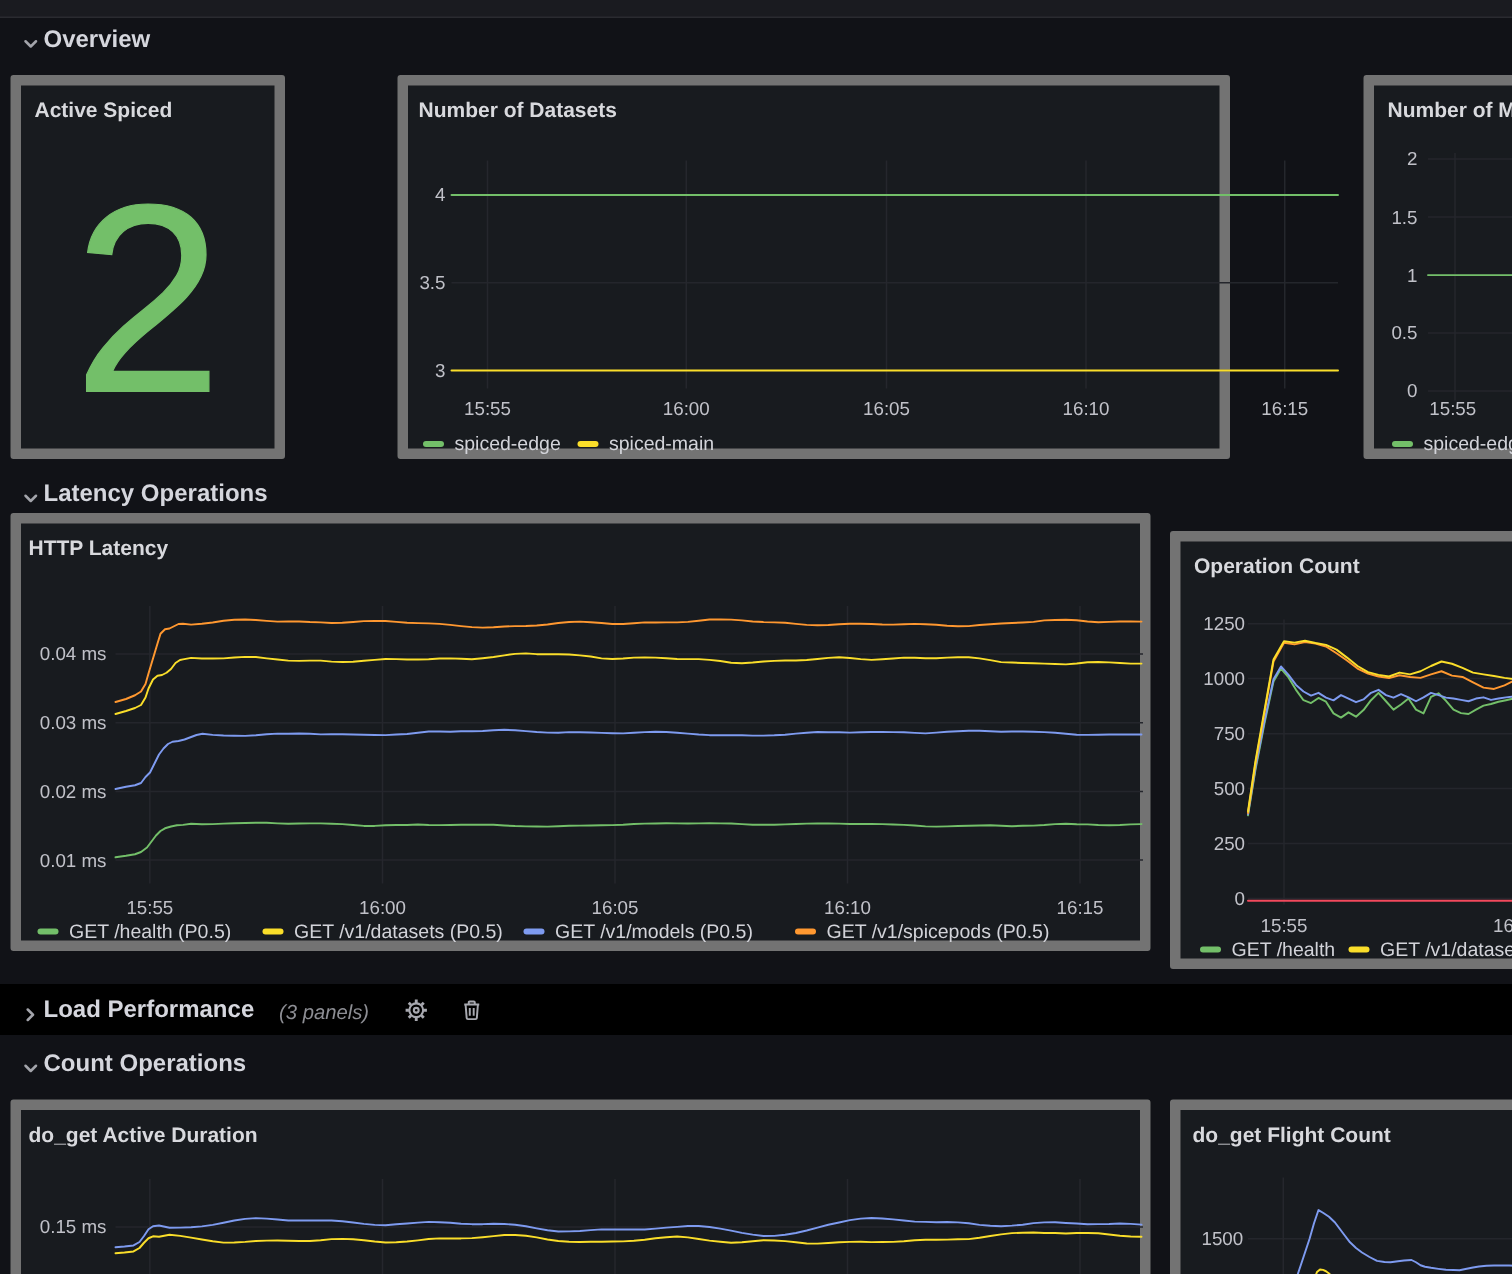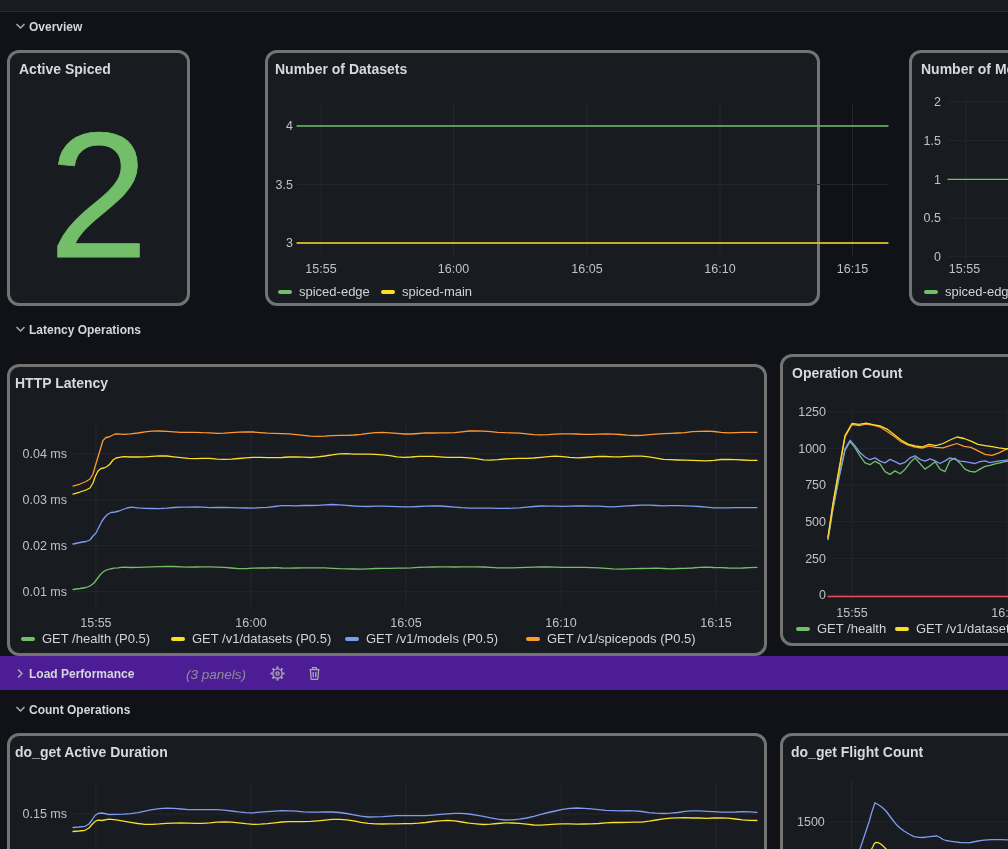--- a/index.html
+++ b/index.html
@@ -1,17 +1,17 @@
 <!DOCTYPE html>
 <html><head><meta charset="utf-8"><style>
 *{margin:0;padding:0;box-sizing:border-box}
 html,body{width:1008px;height:849px;overflow:hidden;background:#111217;font-family:"Liberation Sans",sans-serif}
-.panel{position:absolute;background:#181b1f;border:3px solid #737373;border-radius:12px}
+.panel{position:absolute;background:#181b1f;border:7px solid #737373;border-radius:2px}
 .ptitle{position:absolute;left:7px;top:8px;font-size:14px;font-weight:700;color:#d8d9dd;letter-spacing:0px}
-.rowhdr{position:absolute;display:flex;align-items:flex-start;height:16px;color:#d5d6dd;font-size:12px;font-weight:700;letter-spacing:0px}
+.rowhdr{position:absolute;display:flex;align-items:flex-end;height:16px;color:#d5d6dd;font-size:16px;font-weight:700;letter-spacing:0px}
 .rowhdr svg{margin-right:2px}
 .csvg{position:absolute;left:0;top:0}
 .li{position:absolute;display:flex;align-items:center;font-size:13px;color:#d2d3d9;white-space:nowrap}
 .li i{width:14px;height:4px;border-radius:2px;display:inline-block;margin-right:7px}
 </style></head><body>
 <div style="position:absolute;left:0;top:0;width:1008px;height:12px;background:#1a1b20;border-bottom:1px solid #2a2b30"></div>
 
 <div class="rowhdr" style="left:14px;top:20px">
     <svg width="13" height="13" viewBox="0 0 13 13">
       <polyline points="3,4.5 6.5,8 10,4.5" fill="none" stroke="#a3a4ab" stroke-width="1.7" stroke-linecap="round" stroke-linejoin="round"></polyline>
@@ -65,21 +65,21 @@
       <text x="52.5" y="219.7" text-anchor="middle" fill="#c0c1c8" font-size="12.5">15:55</text>
     </svg>
 <span class="li" style="left:12px;top:231px"><i style="background:#73BF69"></i>spiced-edge</span>
 </div>
 <div class="rowhdr" style="left:14px;top:323px">
     <svg width="13" height="13" viewBox="0 0 13 13">
       <polyline points="3,4.5 6.5,8 10,4.5" fill="none" stroke="#a3a4ab" stroke-width="1.7" stroke-linecap="round" stroke-linejoin="round"></polyline>
     </svg>
     <span>Latency Operations</span>
   </div>
-<div class="panel" style="left:7px;top:364px;width:760px;height:292px">
+<div class="panel" style="left:7px;top:342px;width:760px;height:292px">
 <div class="ptitle" style="left:5px">HTTP Latency</div>
 <svg class="csvg" width="758" height="290">
       <line x1="63" y1="87" x2="748" y2="87" stroke="#24262c" stroke-width="1"></line>
       <line x1="63" y1="132.8" x2="748" y2="132.8" stroke="#24262c" stroke-width="1"></line>
       <line x1="63" y1="178.6" x2="748" y2="178.6" stroke="#24262c" stroke-width="1"></line>
       <line x1="63" y1="224.4" x2="748" y2="224.4" stroke="#24262c" stroke-width="1"></line>
       <line x1="85.9" y1="55" x2="85.9" y2="240" stroke="#25272d" stroke-width="1"></line>
       <line x1="241" y1="55" x2="241" y2="240" stroke="#25272d" stroke-width="1"></line>
       <line x1="396" y1="55" x2="396" y2="240" stroke="#25272d" stroke-width="1"></line>
       <line x1="551" y1="55" x2="551" y2="240" stroke="#25272d" stroke-width="1"></line>
@@ -124,21 +124,21 @@
       <text x="43" y="132.4" text-anchor="end" fill="#c0c1c8" font-size="12.5">750</text>
       <text x="43" y="169.0" text-anchor="end" fill="#c0c1c8" font-size="12.5">500</text>
       <text x="43" y="205.70000000000002" text-anchor="end" fill="#c0c1c8" font-size="12.5">250</text>
       <text x="43" y="242.3" text-anchor="end" fill="#c0c1c8" font-size="12.5">0</text>
       <text x="69" y="260.3" text-anchor="middle" fill="#c0c1c8" font-size="12.5">15:55</text>
       <text x="224" y="260.3" text-anchor="middle" fill="#c0c1c8" font-size="12.5">16:00</text>
     </svg>
 <span class="li" style="left:13px;top:264px"><i style="background:#73BF69"></i>GET /health</span>
 <span class="li" style="left:112px;top:264px"><i style="background:#FADE2A"></i>GET /v1/datasets</span>
 </div>
-<div style="position:absolute;left:0;top:656px;width:1008px;height:34px;background:#4c1d95">
+<div style="position:absolute;left:0;top:656px;width:1008px;height:34px;background:#000000">
 <div class="rowhdr" style="left:14px;top:11px">
       <svg width="13" height="13" viewBox="0 0 13 13">
         <polyline points="4.5,3 8,6.5 4.5,10" fill="none" stroke="#a3a4ab" stroke-width="1.7" stroke-linecap="round" stroke-linejoin="round"></polyline>
       </svg>
       <span>Load Performance</span>
     </div>
 <span style="position:absolute;left:186px;top:11px;font-size:13.5px;font-style:italic;color:#8d8e94">(3 panels)</span>
 <svg width="15" height="15" viewBox="0 0 15 15" style="position:absolute;left:270px;top:10px">
       <g stroke="#a8a9b0" stroke-width="1.4" fill="none">
 <circle cx="7.5" cy="7.5" r="4.6"></circle>

